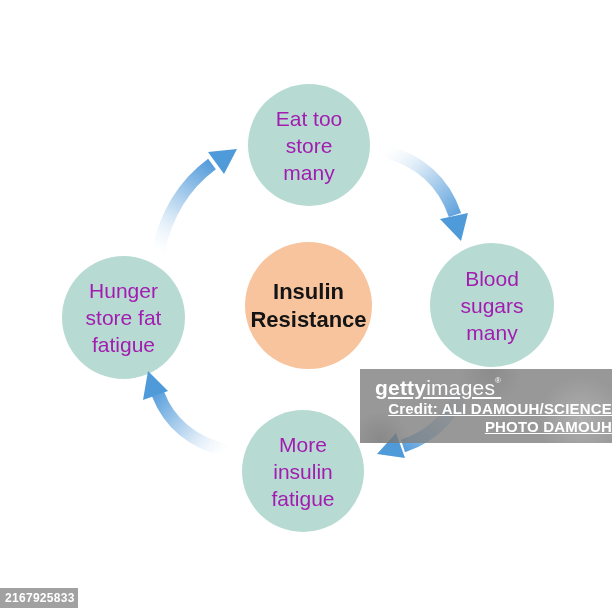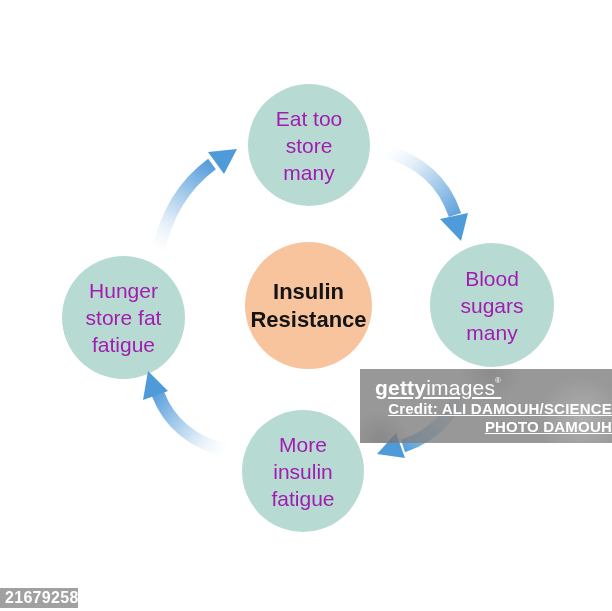--- a/index.html
+++ b/index.html
@@ -44,21 +44,21 @@
   .wm-logo{font-size:21px;line-height:24px;letter-spacing:0.2px;}
   .wm-logo .lg-bold{font-weight:bold;}
   .wm-logo .lg-reg{font-weight:normal;}
   .wm-logo .lg-mark{font-size:8px;vertical-align:top;line-height:10px;}
   .wm-credit{font-size:15px;font-weight:bold;line-height:18px;letter-spacing:0.2px;text-align:right;}
 
   
   .id-badge{
     position:absolute;left:0;top:588px;width:73px;height:20px;z-index:5;
     background:rgba(130,130,130,0.75);
-    color:#ffffff;font-weight:bold;font-size:16px;line-height:20px;
+    color:#ffffff;font-weight:bold;font-size:12px;line-height:20px;
     padding-left:5px;letter-spacing:0.3px;
   }
 </style>
 </head>
 <body>
 
 <div class="stage">
 
   <svg class="arrows" width="612" height="611" viewBox="0 0 612 611">
     <defs>

